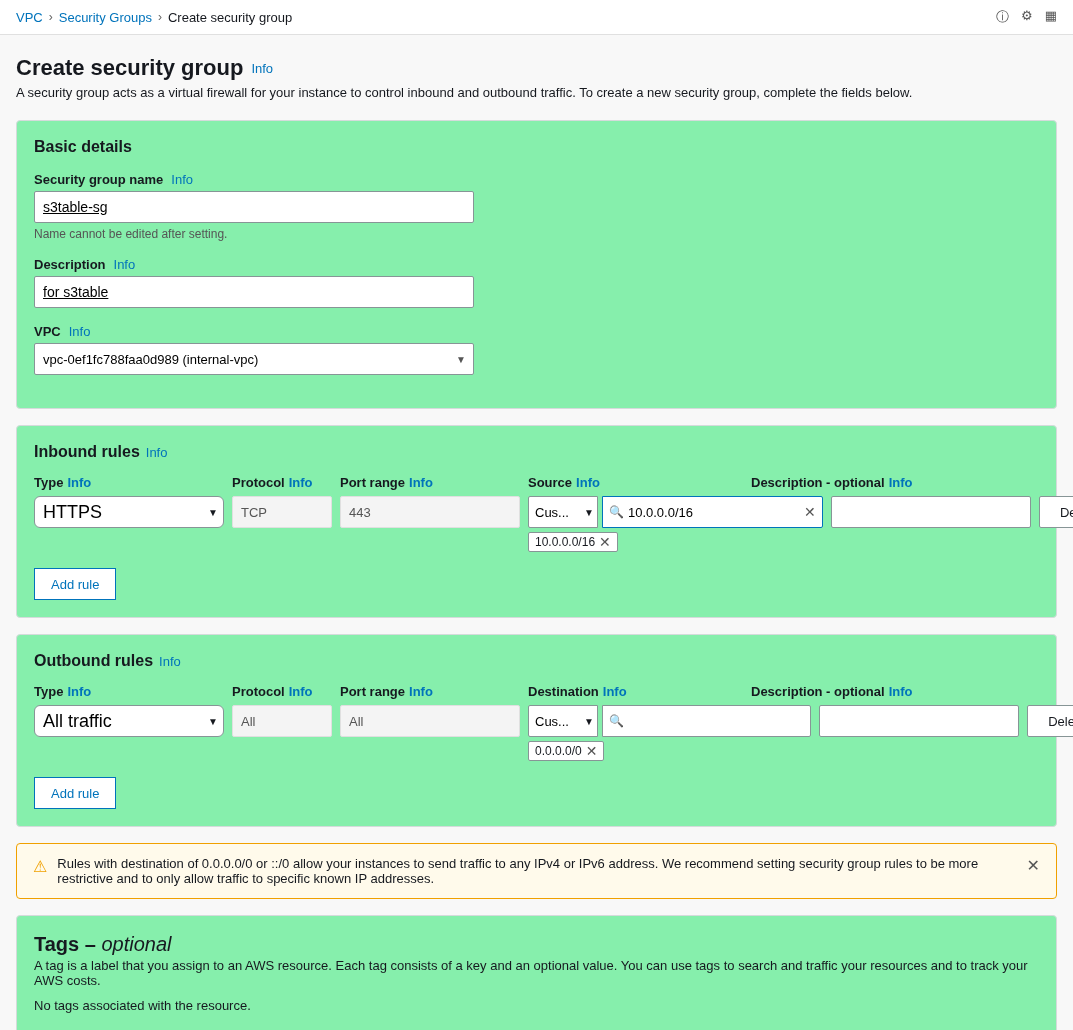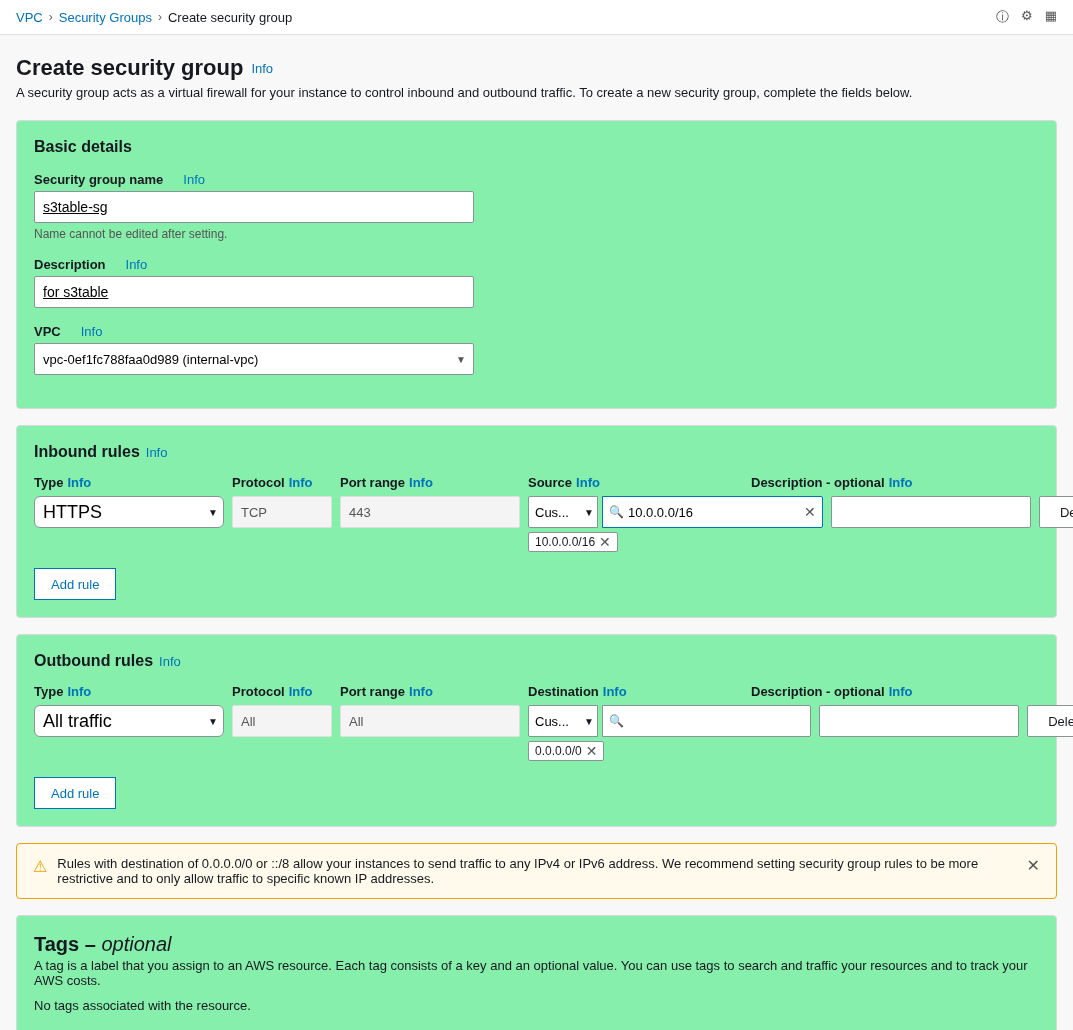--- a/index.html
+++ b/index.html
@@ -72,21 +72,21 @@
       font-size: 16px;
       font-weight: 700;
       margin-bottom: 16px;
     }
     .field-label {
       font-size: 13px;
       font-weight: 700;
       margin-bottom: 4px;
       display: flex;
       align-items: center;
-      gap: 20px;
+      gap: 8px;
     }
     .field-label .info-link {
       color: #0073bb;
       text-decoration: none;
       font-weight: 400;
     }
     .field-note {
       font-size: 12px;
       color: #555;
       margin-top: 4px;
@@ -530,21 +530,21 @@
       </div>
       <input class="rule-desc-input" type="text" value="" style="">
       <button class="delete-btn">Delete</button>
     </div>
 
     <button class="add-rule-btn">Add rule</button>
   </div>
 
   <div class="warning-banner">
     <span class="warning-icon">⚠</span>
-    <span class="warning-text">Rules with destination of 0.0.0.0/0 or ::/8 allow your instances to send traffic to any IPv4 or IPv6 address. We recommend setting security group rules to be more restrictive and to only allow traffic to specific known IP addresses.</span>
+    <span class="warning-text">Rules with destination of 0.0.0.0/0 or ::/0 allow your instances to send traffic to any IPv4 or IPv6 address. We recommend setting security group rules to be more restrictive and to only allow traffic to specific known IP addresses.</span>
     <span class="warning-close">✕</span>
   </div>
 
   <div class="section">
     <div class="tags-title">
       <span>Tags</span> – <em class="tags-italic">optional</em>
     </div>
     <div class="tags-subtitle">A tag is a label that you assign to an AWS resource. Each tag consists of a key and an optional value. You can use tags to search and traffic your resources and to track your AWS costs.</div>
     <div class="no-tags">No tags associated with the resource.</div>
 

